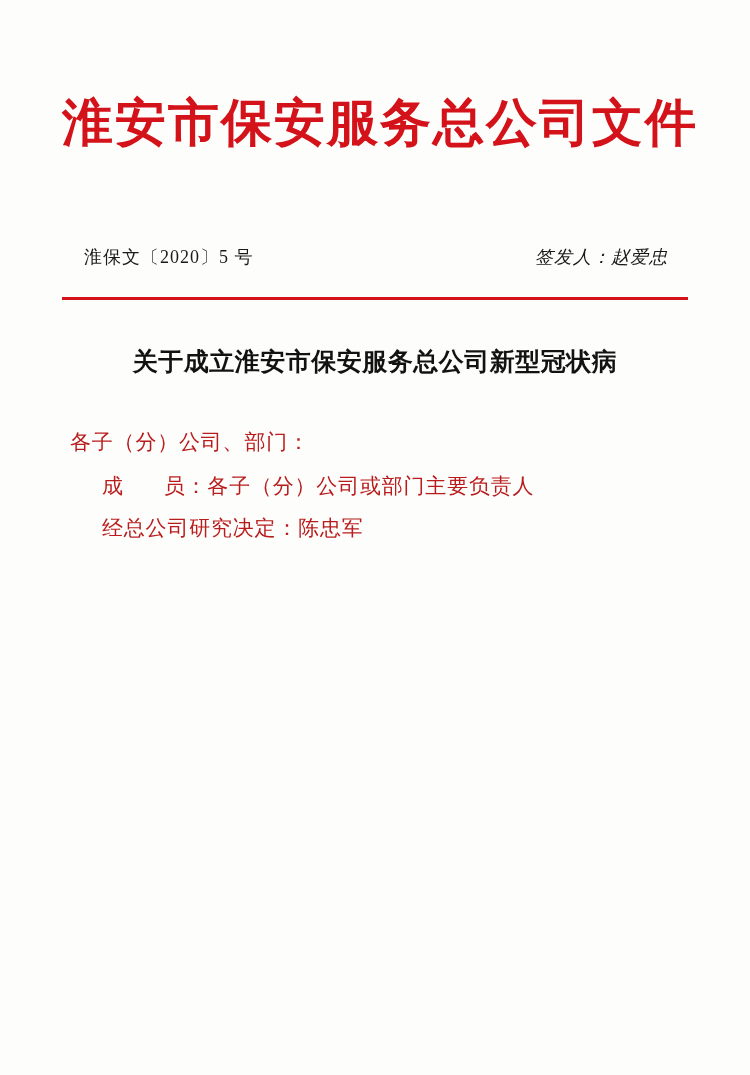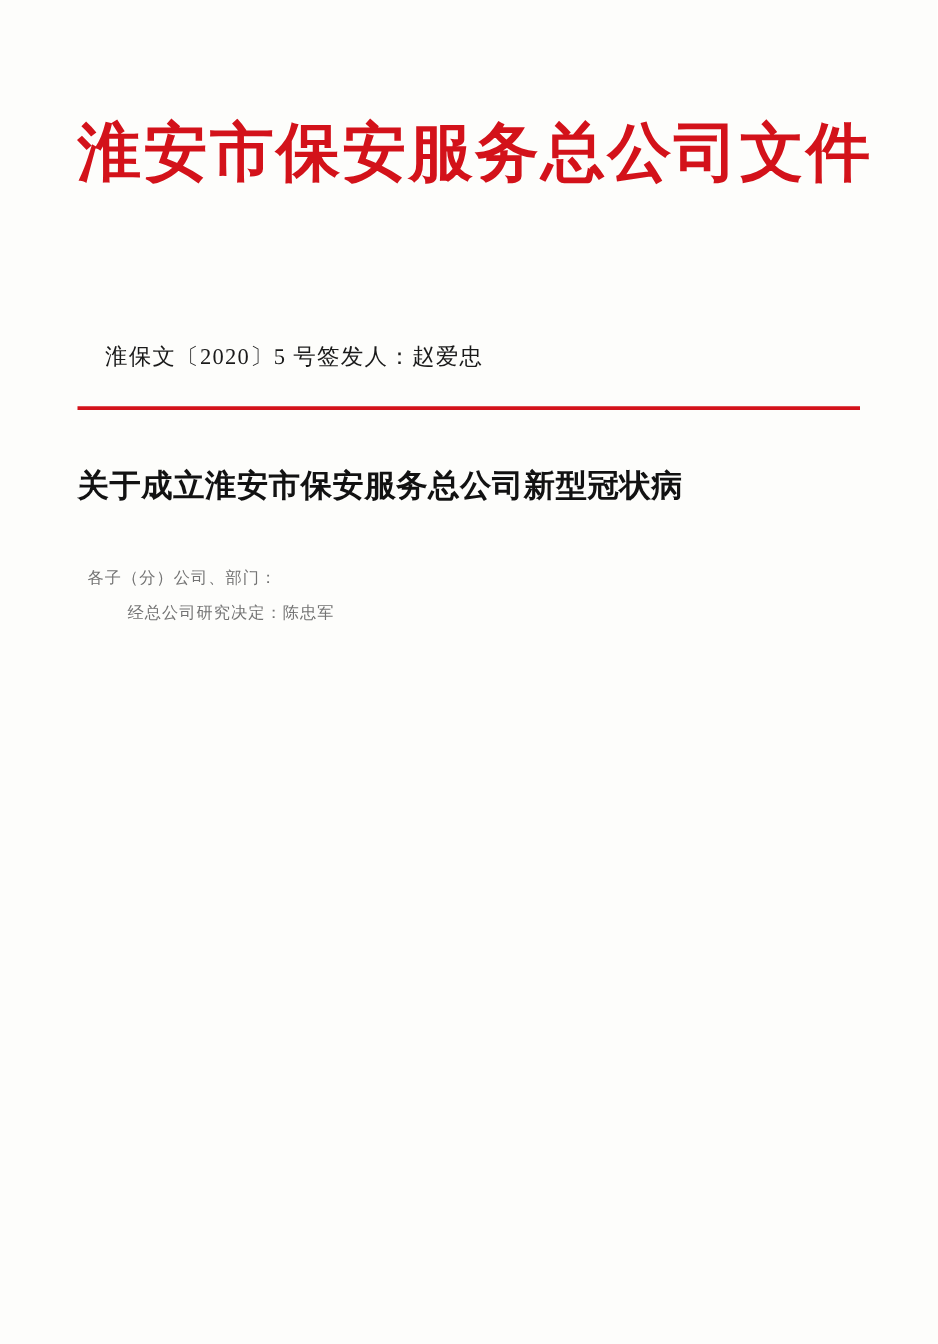--- a/index.html
+++ b/index.html
@@ -40,55 +40,57 @@
     font-weight: 700;
     font-size: 51px;
     letter-spacing: 2px;
     line-height: 1.2;
     white-space: nowrap;
   }
 
   
   .serial-row {
     display: flex;
+    justify-content: space-between;
     align-items: baseline;
-    margin-top: 120px;
+    margin-top: 92px;
     padding: 0 20px 0 22px;
     font-size: 18px;
     letter-spacing: 1px;
   }
   .serial-no { white-space: nowrap; }
-  .issuer { white-space: nowrap; }
+  .issuer { white-space: nowrap; font-style: italic; }
 
   
   .red-rule {
     margin-top: 28px;
     height: 2.5px;
     background: #d3121a;
     width: 100%;
   }
 
   
   .doc-title {
     margin-top: 40px;
+    text-align: center;
     font-weight: 700;
     font-size: 25px;
     line-height: 1.75;
     letter-spacing: 0.5px;
     color: #121212;
   }
   .doc-title .line { display: block; white-space: nowrap; }
 
   
   .content {
     margin-top: 38px;
-    font-size: 13px;
+    font-size: 21px;
     line-height: 2.0;
     letter-spacing: 0.8px;
-    color: #737373;
+    color: #b91c1c;
   }
   .salutation {
     padding-left: 8px;
   }
   .para {
     text-align: justify;
     text-justify: inter-ideograph;
     text-indent: 2em;
     padding-right: 2px;
     padding-left: 8px;
@@ -131,19 +133,22 @@
       <span class="line">关于成立淮安市保安服务总公司新型冠状病</span>
     </div>
 
     <div class="content">
       <div class="salutation">各子（分）公司、部门：</div>
 
 
 
       <div class="roster">
         <div class="roster-row">
+          <span class="role">成</span><span class="gap-1"></span><span>员</span><span>：</span><span>各子（分）公司或部门主要负责人</span>
+        </div>
+        <div class="roster-row">
           <span class="role">经总公司研究决定</span><span></span><span>：</span><span>陈忠军</span>
         </div>
       </div>
     </div>
 
   </div>
 </div>
 
 </body></html>

